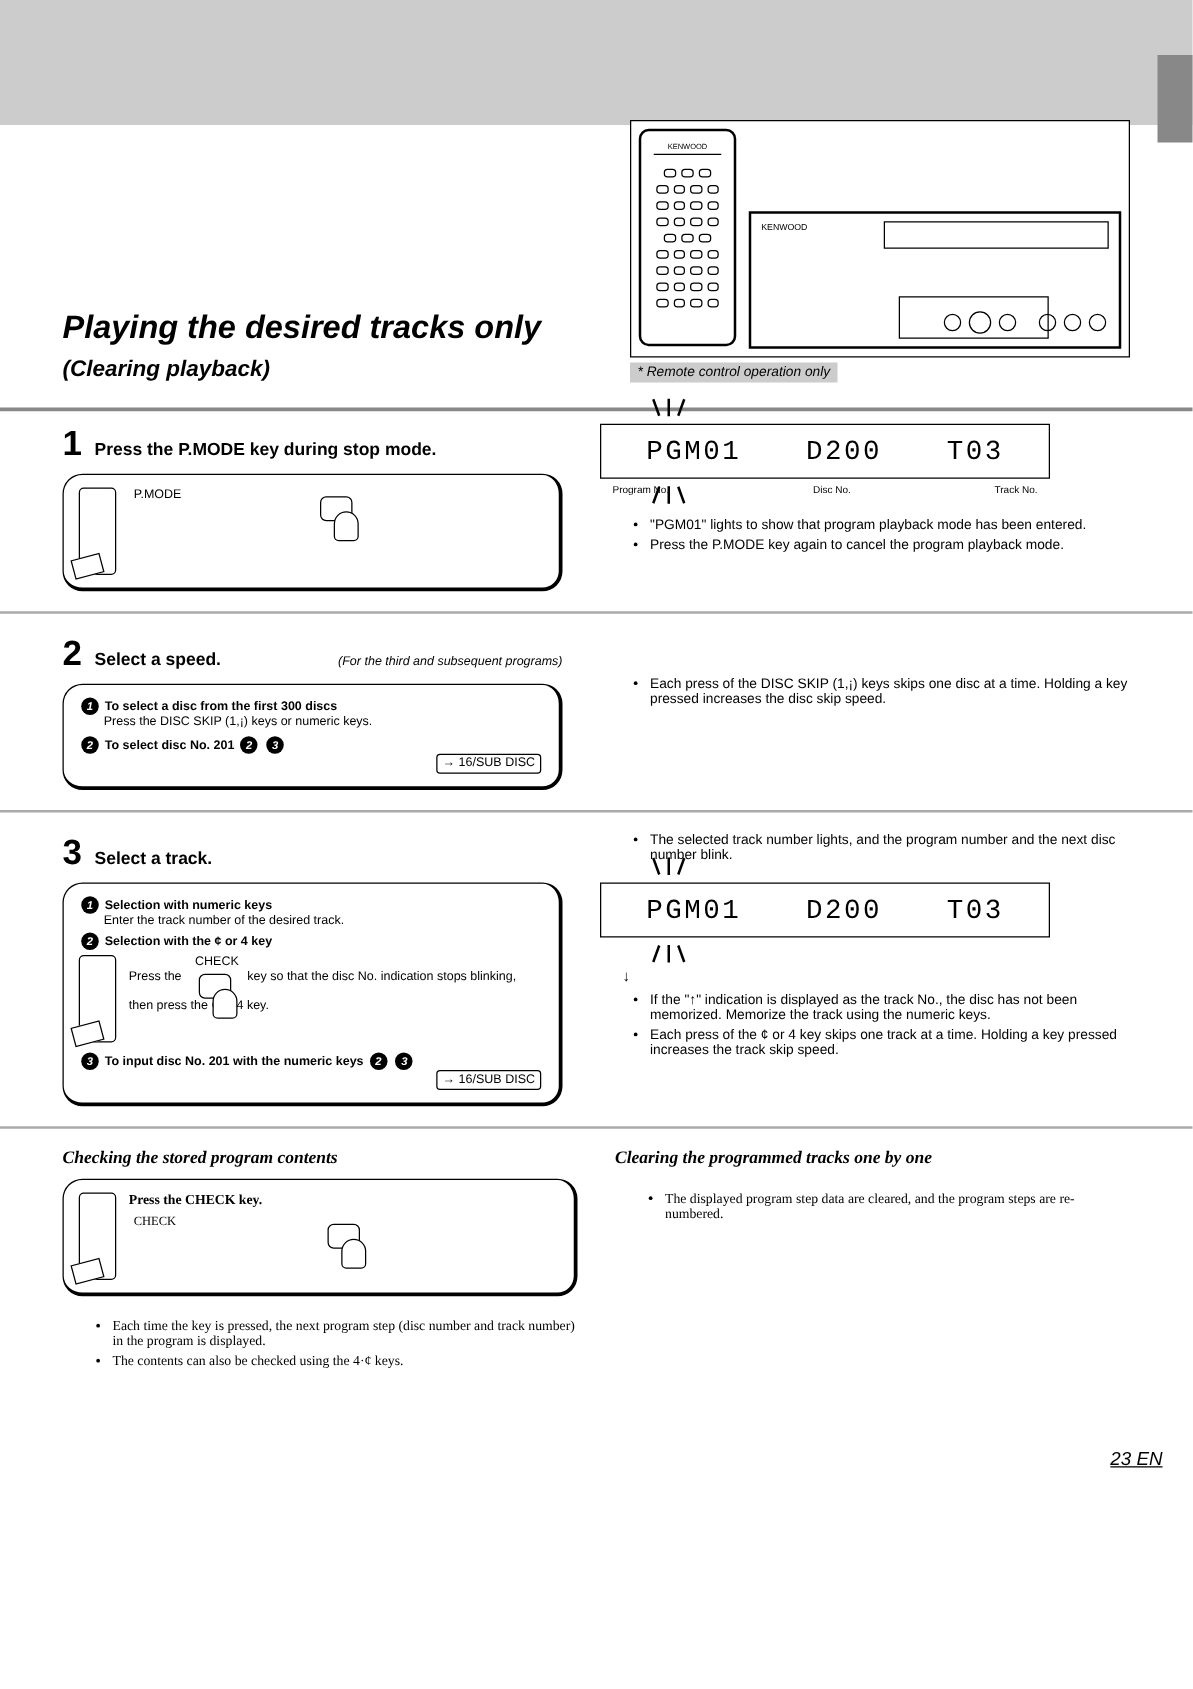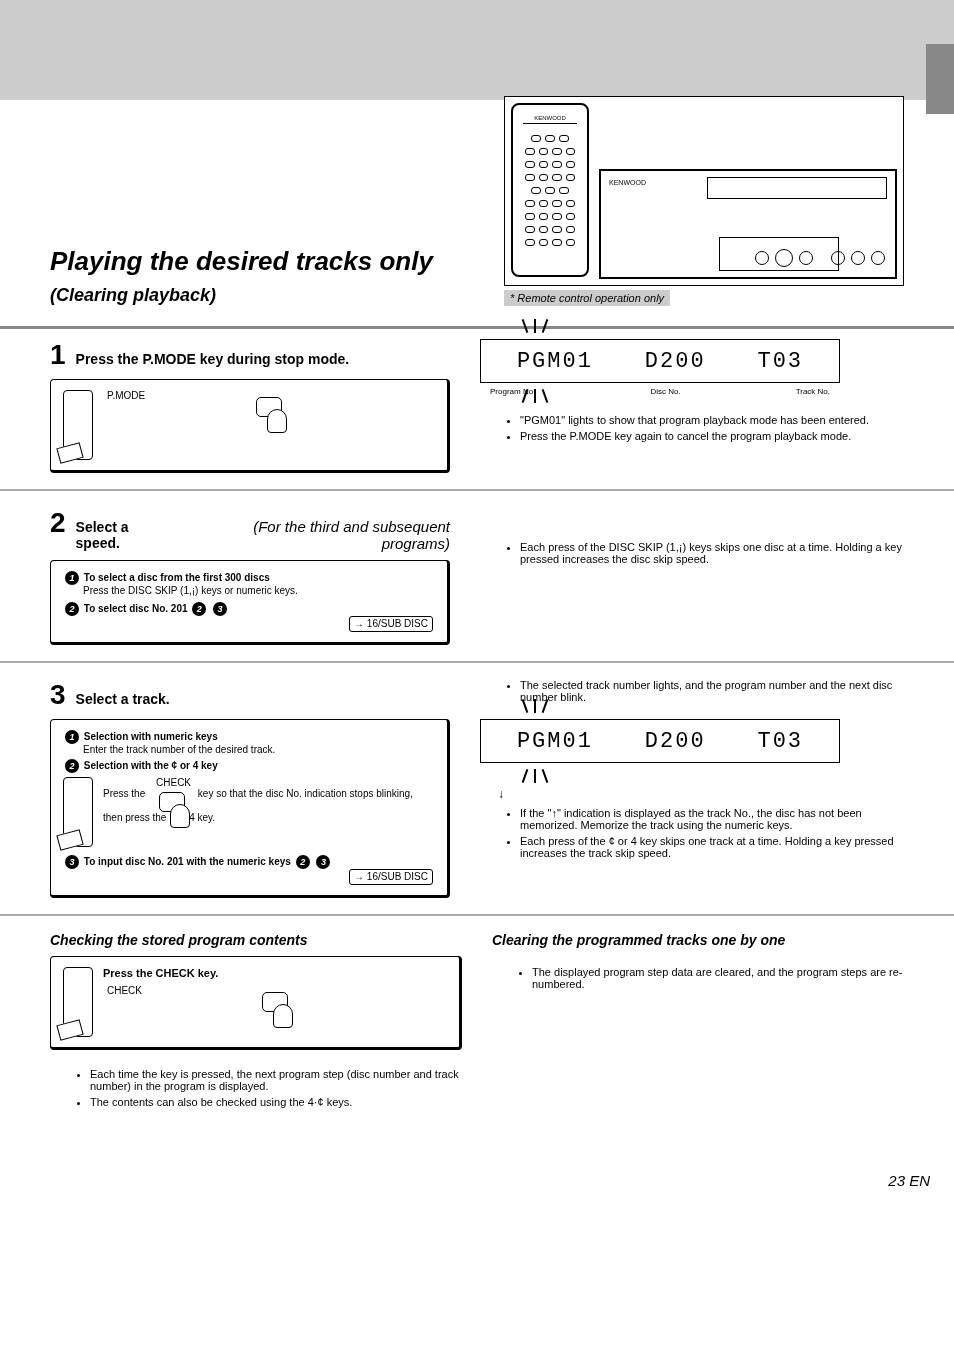--- a/index.html
+++ b/index.html
@@ -143,30 +143,30 @@
   }
   .step-num {
     font-size: 28px;
     font-weight: bold;
   }
   .step-title {
     font-size: 14px;
     font-weight: bold;
   }
   .step-cont {
-    font-size: 15px;
+    font-size: 10px;
     font-style: italic;
     margin-left: auto;
     text-align: right;
   }
   .panel {
     border: 1px solid #000;
     border-right: 3px solid #000;
     border-bottom: 3px solid #000;
-    border-radius: 4px;
+    border-radius: 16px;
     padding: 10px 12px 10px 12px;
     min-height: 80px;
     position: relative;
     display: flex;
     align-items: flex-start;
     gap: 10px;
     background: #fff;
   }
   .panel .mini-remote {
     width: 30px; height: 70px; border: 1.5px solid #000; border-radius: 4px;
@@ -282,36 +282,37 @@
     width: 360px;
     justify-content: space-between;
     margin-top: 4px;
     padding: 0 10px;
   }
   .two-col {
     display: flex;
     gap: 30px;
     align-items: flex-start;
   }
-  .two-col > div { flex: 1; }
+  .two-col > div { flex: 1; font-family: Liberation Serif, serif; }
   .bottom-head {
     font-size: 14px;
     font-weight: bold;
     font-style: italic;
     margin-bottom: 8px;
   }
   .arrow-up {
     font-size: 12px;
   }
   .page-num {
     position: absolute;
     right: 24px;
     bottom: 10px;
     font-style: italic;
     font-size: 15px;
+    text-decoration: underline;
   }
   .en-tag {
     position: absolute;
     right: 0;
     top: 44px;
     background: #888;
     width: 28px;
     height: 70px;
   }
   .page-wrap { position: relative; padding-bottom: 40px; }

